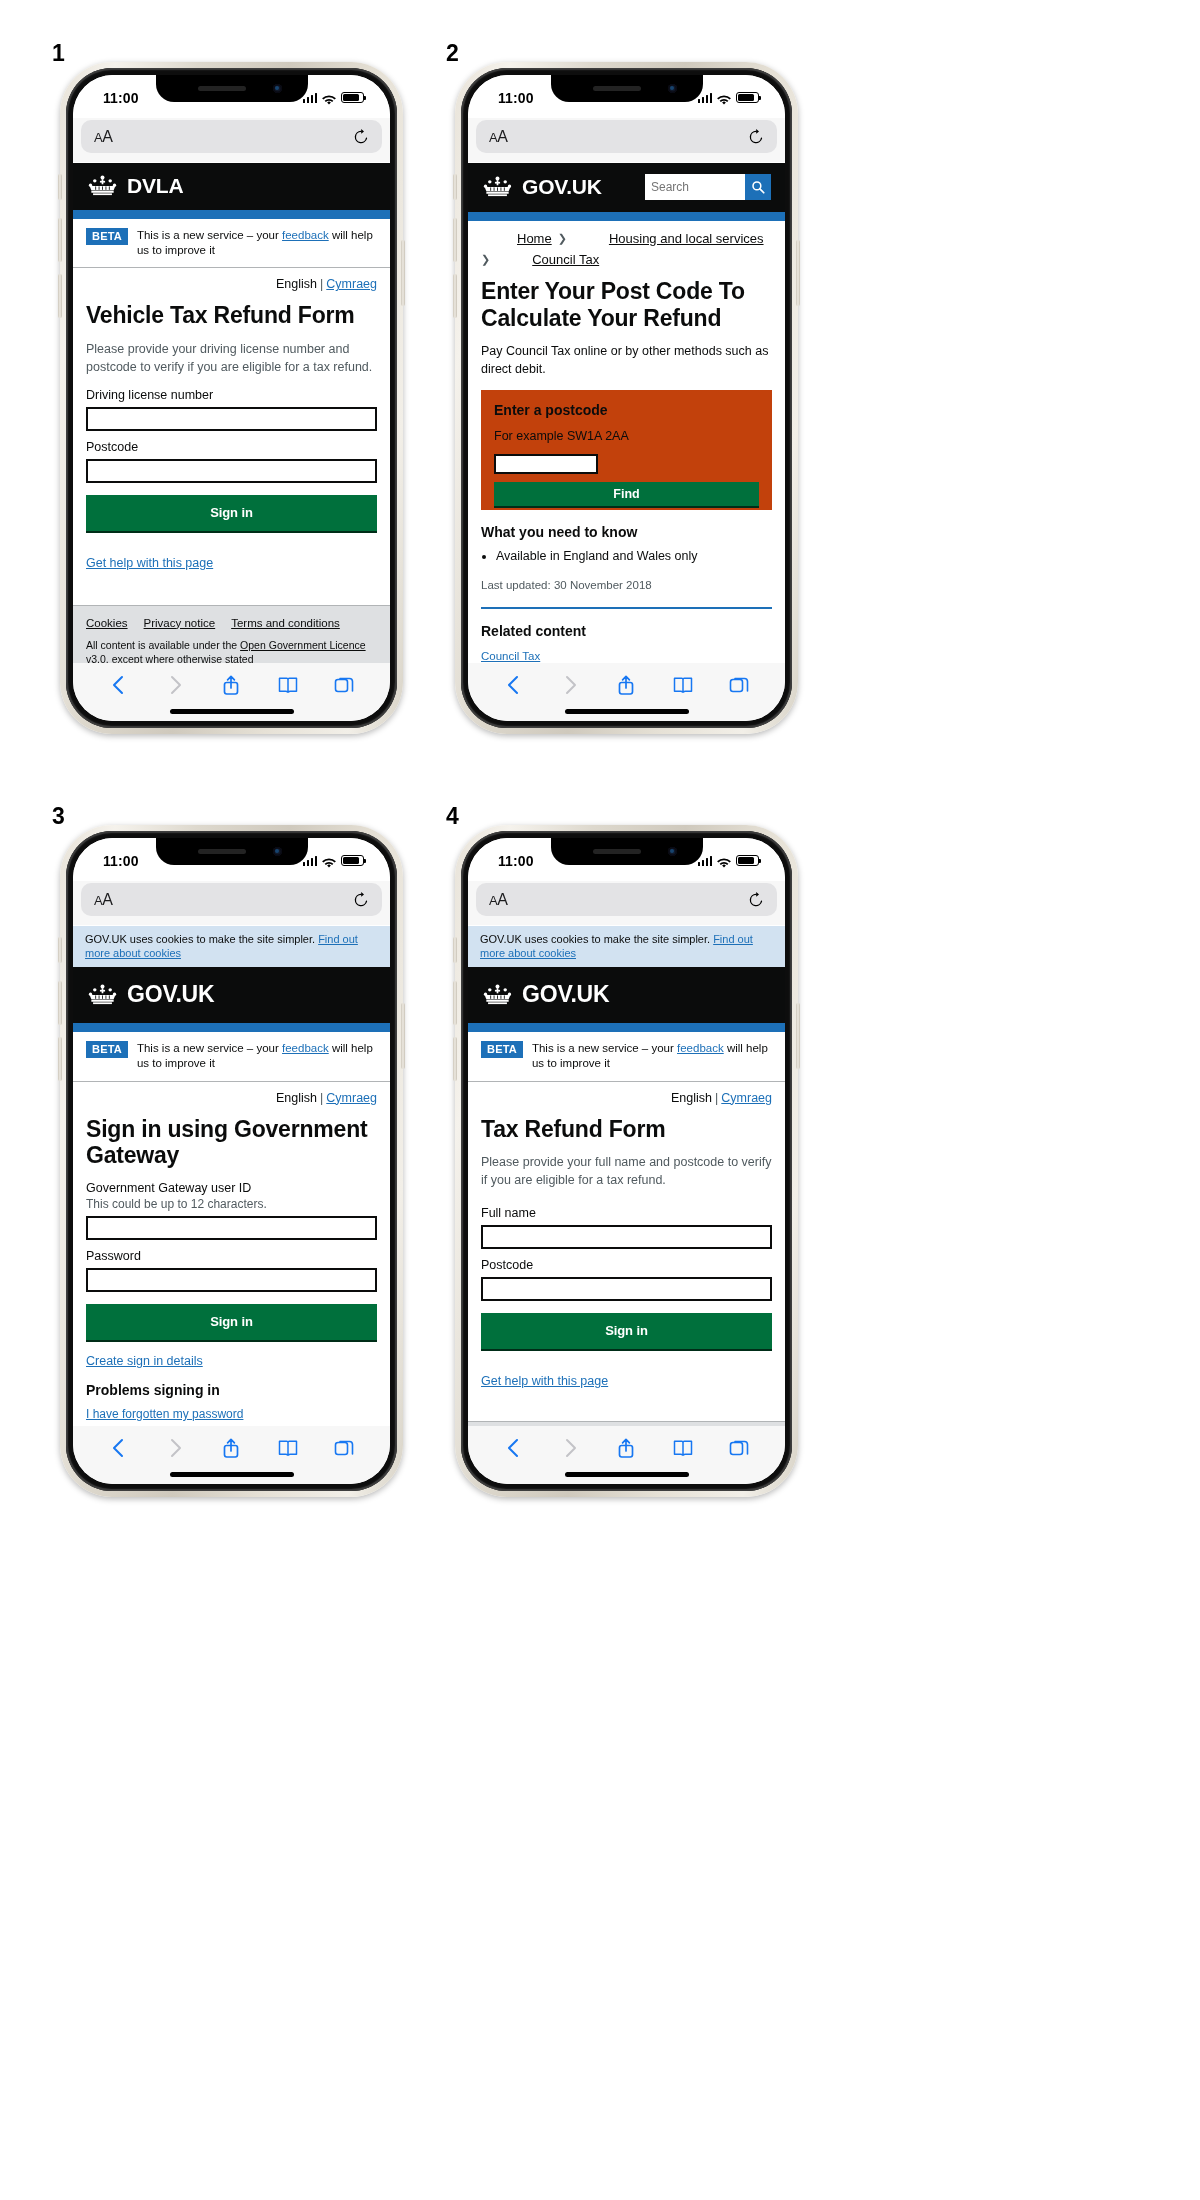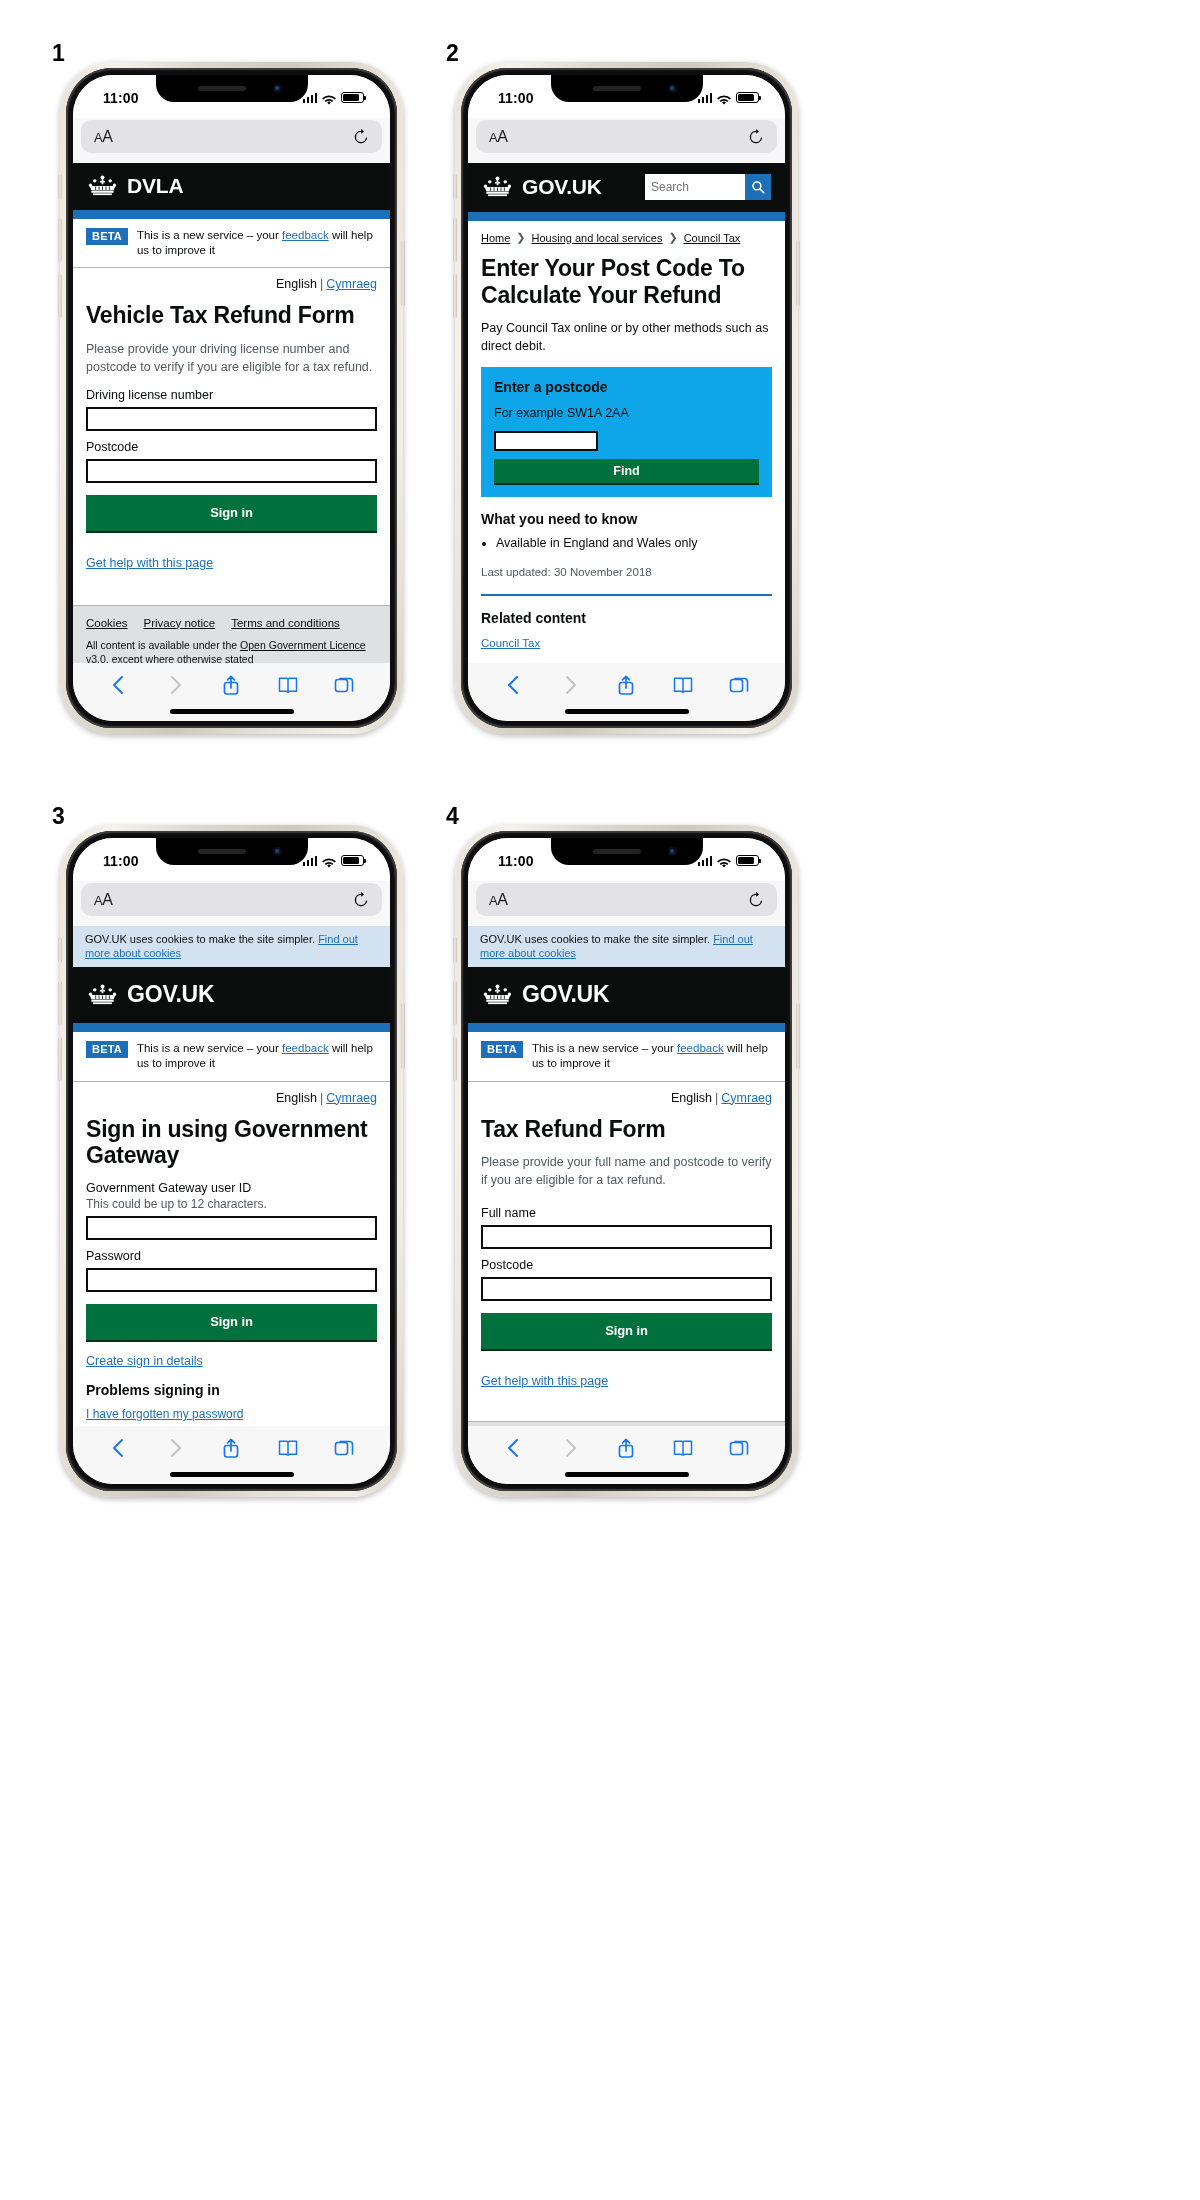--- a/index.html
+++ b/index.html
@@ -183,24 +183,24 @@
     border-top:1px solid #b1b4b6; background:#dee0e2;
     padding: 11px 13px 12px 13px;
   }
   .footer-links { display:flex; gap:16px; flex-wrap:wrap; }
   .footer-links a { color:#0b0c0c; font-size:11.5px;}
   .footer-note { font-size:10.5px; color:#0b0c0c; line-height:1.35; margin-top:9px;}
   .footer-note a { color:#0b0c0c; }
 
   
   .crumbs { display:flex; align-items:center; gap:6px; padding: 10px 13px 0 13px; flex-wrap:wrap;}
-  .crumbs a { font-size:11px; color:#0b0c0c;}
+  .crumbs a { font-size:13px; color:#0b0c0c;margin-left:36px;}
   .crumbs span.chev { color:#505a5f; font-size:11px; }
 
-  .grey-panel { background:#0ea5e9; padding:12px 13px 14px 13px; margin-top:2px;}
+  .grey-panel { background:#c2410c; padding:12px 13px 4px 13px; margin-top:2px;}
   .grey-panel h2 { font-size:14px; color:#0b0c0c; margin-bottom:11px;}
   .grey-panel .eg { font-size:12.5px; color:#0b0c0c; margin-bottom:11px;}
   .short-input { width:104px; height:20px; border:2px solid #0b0c0c; background:#fff; display:block;}
   .find-btn { width:100%; height:24px; background:#00703c; border:0; color:#fff;
               font-size:12.5px; font-weight:bold; margin-top:8px; box-shadow:0 2px 0 #002d18;
               font-family:"Liberation Sans", sans-serif; cursor:pointer;}
 
   h2.sec { font-size:14px; font-weight:bold; color:#0b0c0c; margin: 14px 0 7px 0;}
   ul.bullets { margin: 0 0 0 15px; }
   ul.bullets li { font-size:12.5px; color:#0b0c0c; line-height:1.45;}

